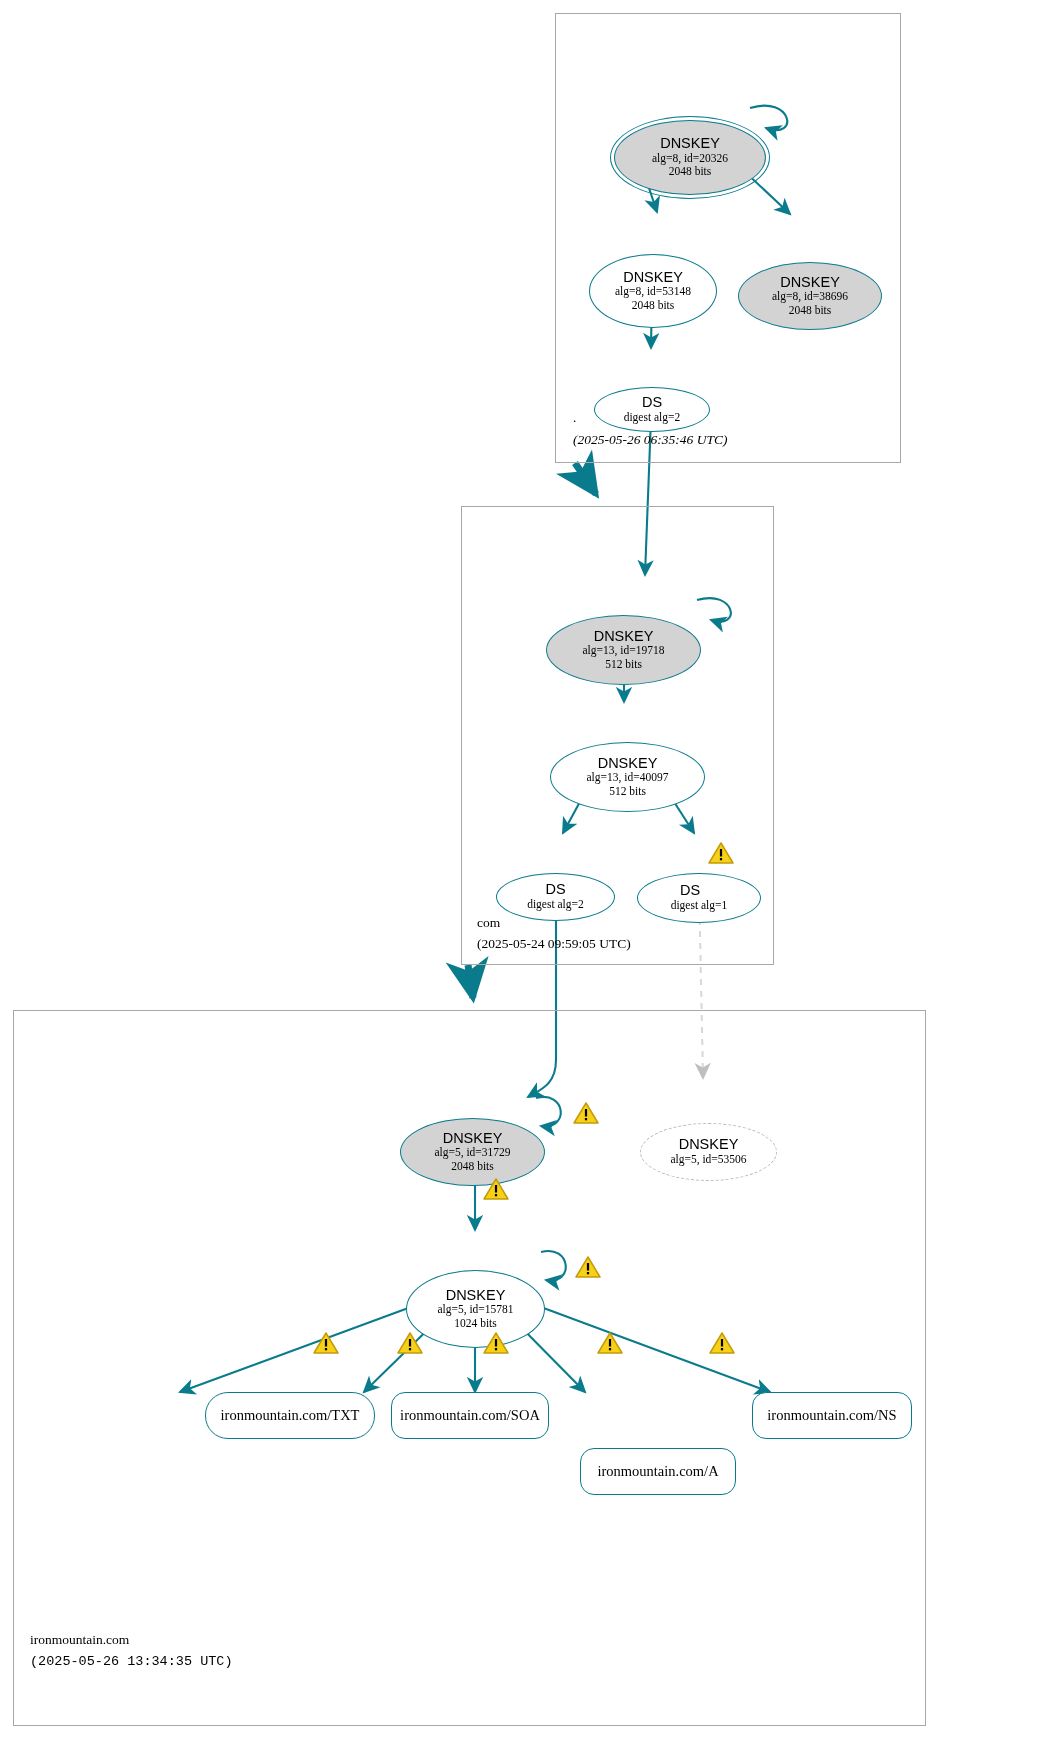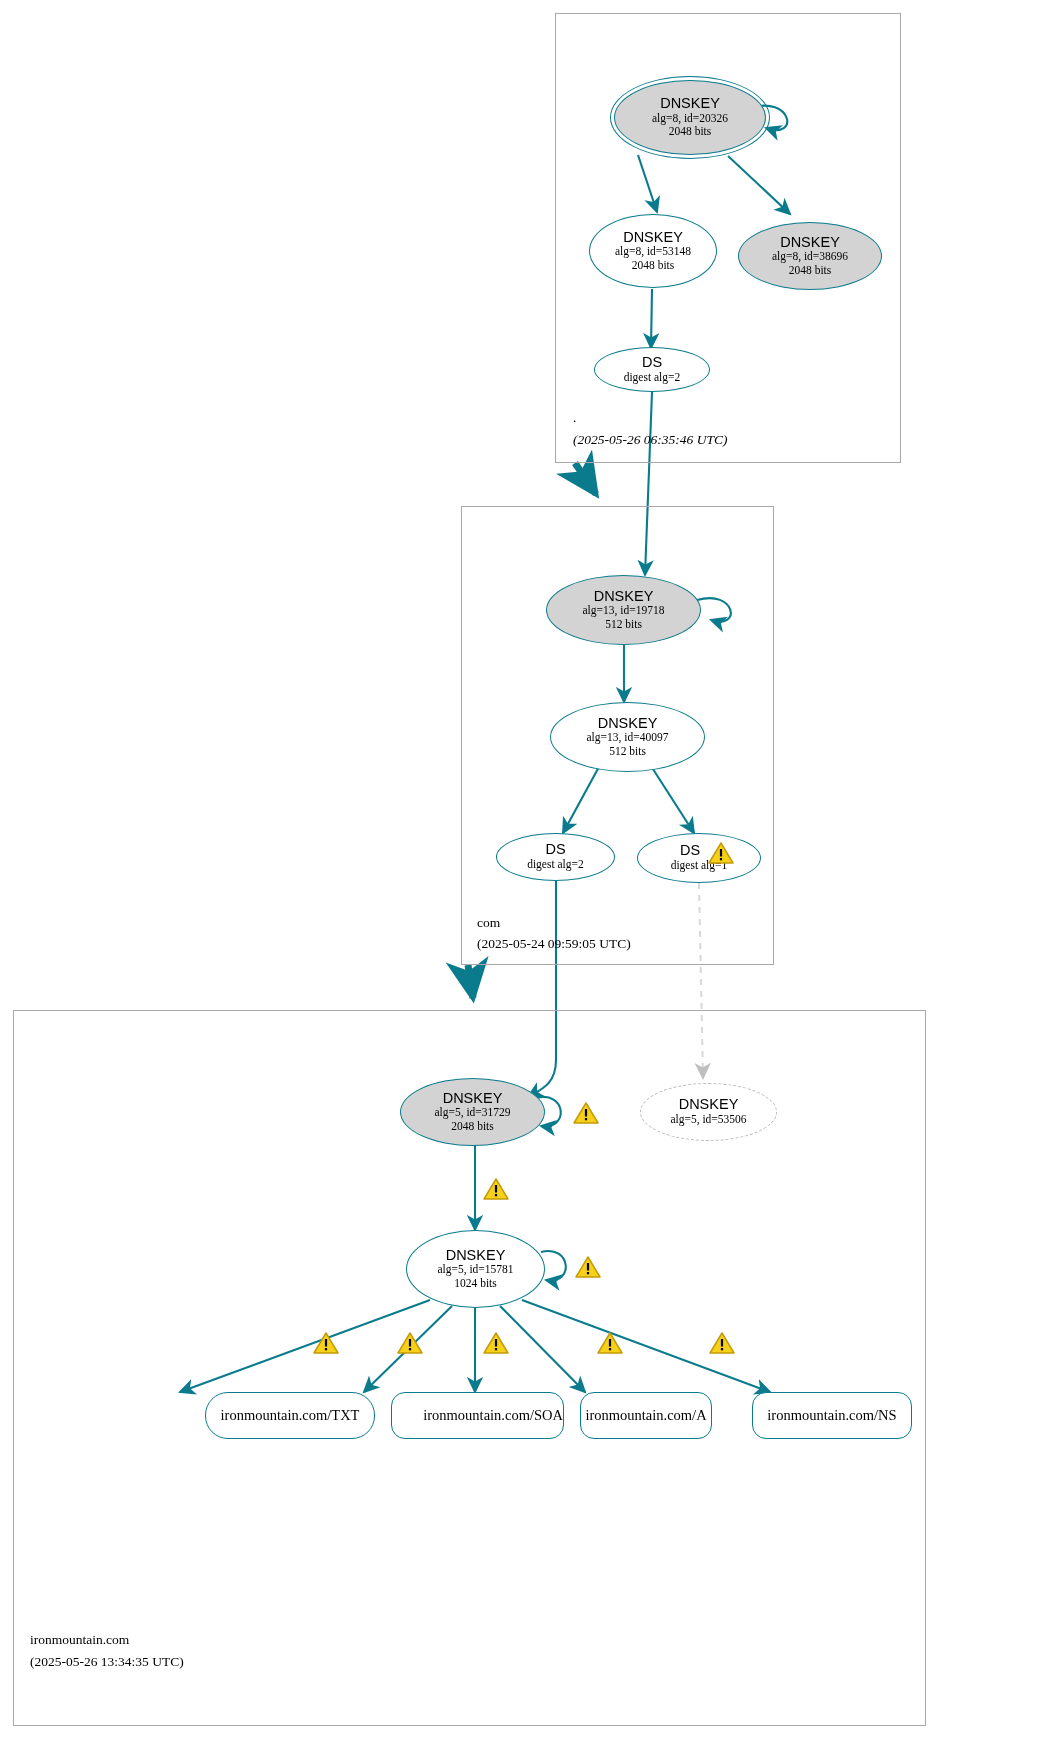--- a/index.html
+++ b/index.html
@@ -10,21 +10,21 @@
   #stage{position:absolute;left:0;top:0;width:1040px;height:1742px;}
   svg#wires{position:absolute;left:0;top:0;width:1040px;height:1742px;pointer-events:none;}
 
   
   .zone-box{position:absolute;border:1px solid #a8a8a8;background:transparent;box-sizing:border-box;}
   .zone-label{position:absolute;font-family:"Liberation Serif", serif;font-size:13.5px;color:#000;white-space:nowrap;}
   .zone-time{position:absolute;font-family:"Liberation Serif", serif;font-size:13.5px;color:#000;white-space:nowrap;}
 
   
   .node{position:absolute;display:flex;flex-direction:column;align-items:center;justify-content:center;
-        box-sizing:border-box;text-align:center;border-radius:50%;}
+        box-sizing:border-box;text-align:center;border-radius:50%;margin-top:40px;}
   .node .t1{font-family:"Liberation Sans", sans-serif;font-size:14.5px;line-height:1.08;color:#000;}
   .node .t2{font-family:"Liberation Serif", serif;font-size:11.5px;line-height:1.18;color:#000;}
   .node .t3{font-family:"Liberation Serif", serif;font-size:11.5px;line-height:1.18;color:#000;}
 
   .ell-solid{border:1.7px solid #0a7b8c;background:#ffffff;}
   .ell-solid-fill{border:1.7px solid #0a7b8c;background:#d3d3d3;}
   .ell-dashed{border:1.7px dashed #b9b9b9;background:#ffffff;}
   .ell-dashed .t1,.ell-dashed .t2{color:#000;}
 
   
@@ -172,21 +172,21 @@
   <div class="warn" style="left:708px;top:841px;">
     <svg viewBox="0 0 26 24">
         <path d="M13 2 L25 22 L1 22 Z" fill="#f7d117" stroke="#c39b0a" stroke-width="1.5" stroke-linejoin="round"></path>
         <rect x="11.9" y="8" width="2.2" height="7.5" fill="#000"></rect>
         <rect x="11.9" y="17" width="2.2" height="2.3" fill="#000"></rect>
       </svg>
   </div>
 
   <div class="zone-box" style="left:13px;top:1010px;width:913px;height:716px;"></div>
   <div class="zone-label" style="left:30px;top:1632px;">ironmountain.com</div>
-  <div class="zone-time" style="left:30px;top:1654px;">(2025-05-26 13:34:35 UTC)</div>
+  <div class="zone-time" style="left:30px;top:1654px;font-family:Liberation Mono, monospace;">(2025-05-26 13:34:35 UTC)</div>
 
   <div class="node ell-solid-fill" style="left:400px;top:1078px;width:145px;height:68px;">
     <span class="t1">DNSKEY</span>
     <span class="t2">alg=5, id=31729</span>
     <span class="t3">2048 bits</span>
   </div>
   <div class="warn" style="left:573px;top:1101px;">
     <svg viewBox="0 0 26 24">
         <path d="M13 2 L25 22 L1 22 Z" fill="#f7d117" stroke="#c39b0a" stroke-width="1.5" stroke-linejoin="round"></path>
         <rect x="11.9" y="8" width="2.2" height="7.5" fill="#000"></rect>
@@ -252,23 +252,23 @@
     <svg viewBox="0 0 26 24">
         <path d="M13 2 L25 22 L1 22 Z" fill="#f7d117" stroke="#c39b0a" stroke-width="1.5" stroke-linejoin="round"></path>
         <rect x="11.9" y="8" width="2.2" height="7.5" fill="#000"></rect>
         <rect x="11.9" y="17" width="2.2" height="2.3" fill="#000"></rect>
       </svg>
   </div>
 
   <div class="rrset" style="left:205px;top:1392px;width:170px;height:47px;border-radius:23px;">
     <span>ironmountain.com/TXT</span>
   </div>
-  <div class="rrset" style="left:391px;top:1392px;width:173px;height:47px;justify-content:flex-end;">
+  <div class="rrset" style="left:391px;top:1392px;width:158px;height:47px;">
     <span>ironmountain.com/SOA</span>
   </div>
-  <div class="rrset" style="left:580px;top:1392px;width:132px;height:47px;">
+  <div class="rrset" style="left:580px;top:1448px;width:156px;height:47px;">
     <span>ironmountain.com/A</span>
   </div>
   <div class="rrset" style="left:752px;top:1392px;width:160px;height:47px;">
     <span>ironmountain.com/NS</span>
   </div>
 
 </div>
 
 </body></html>

